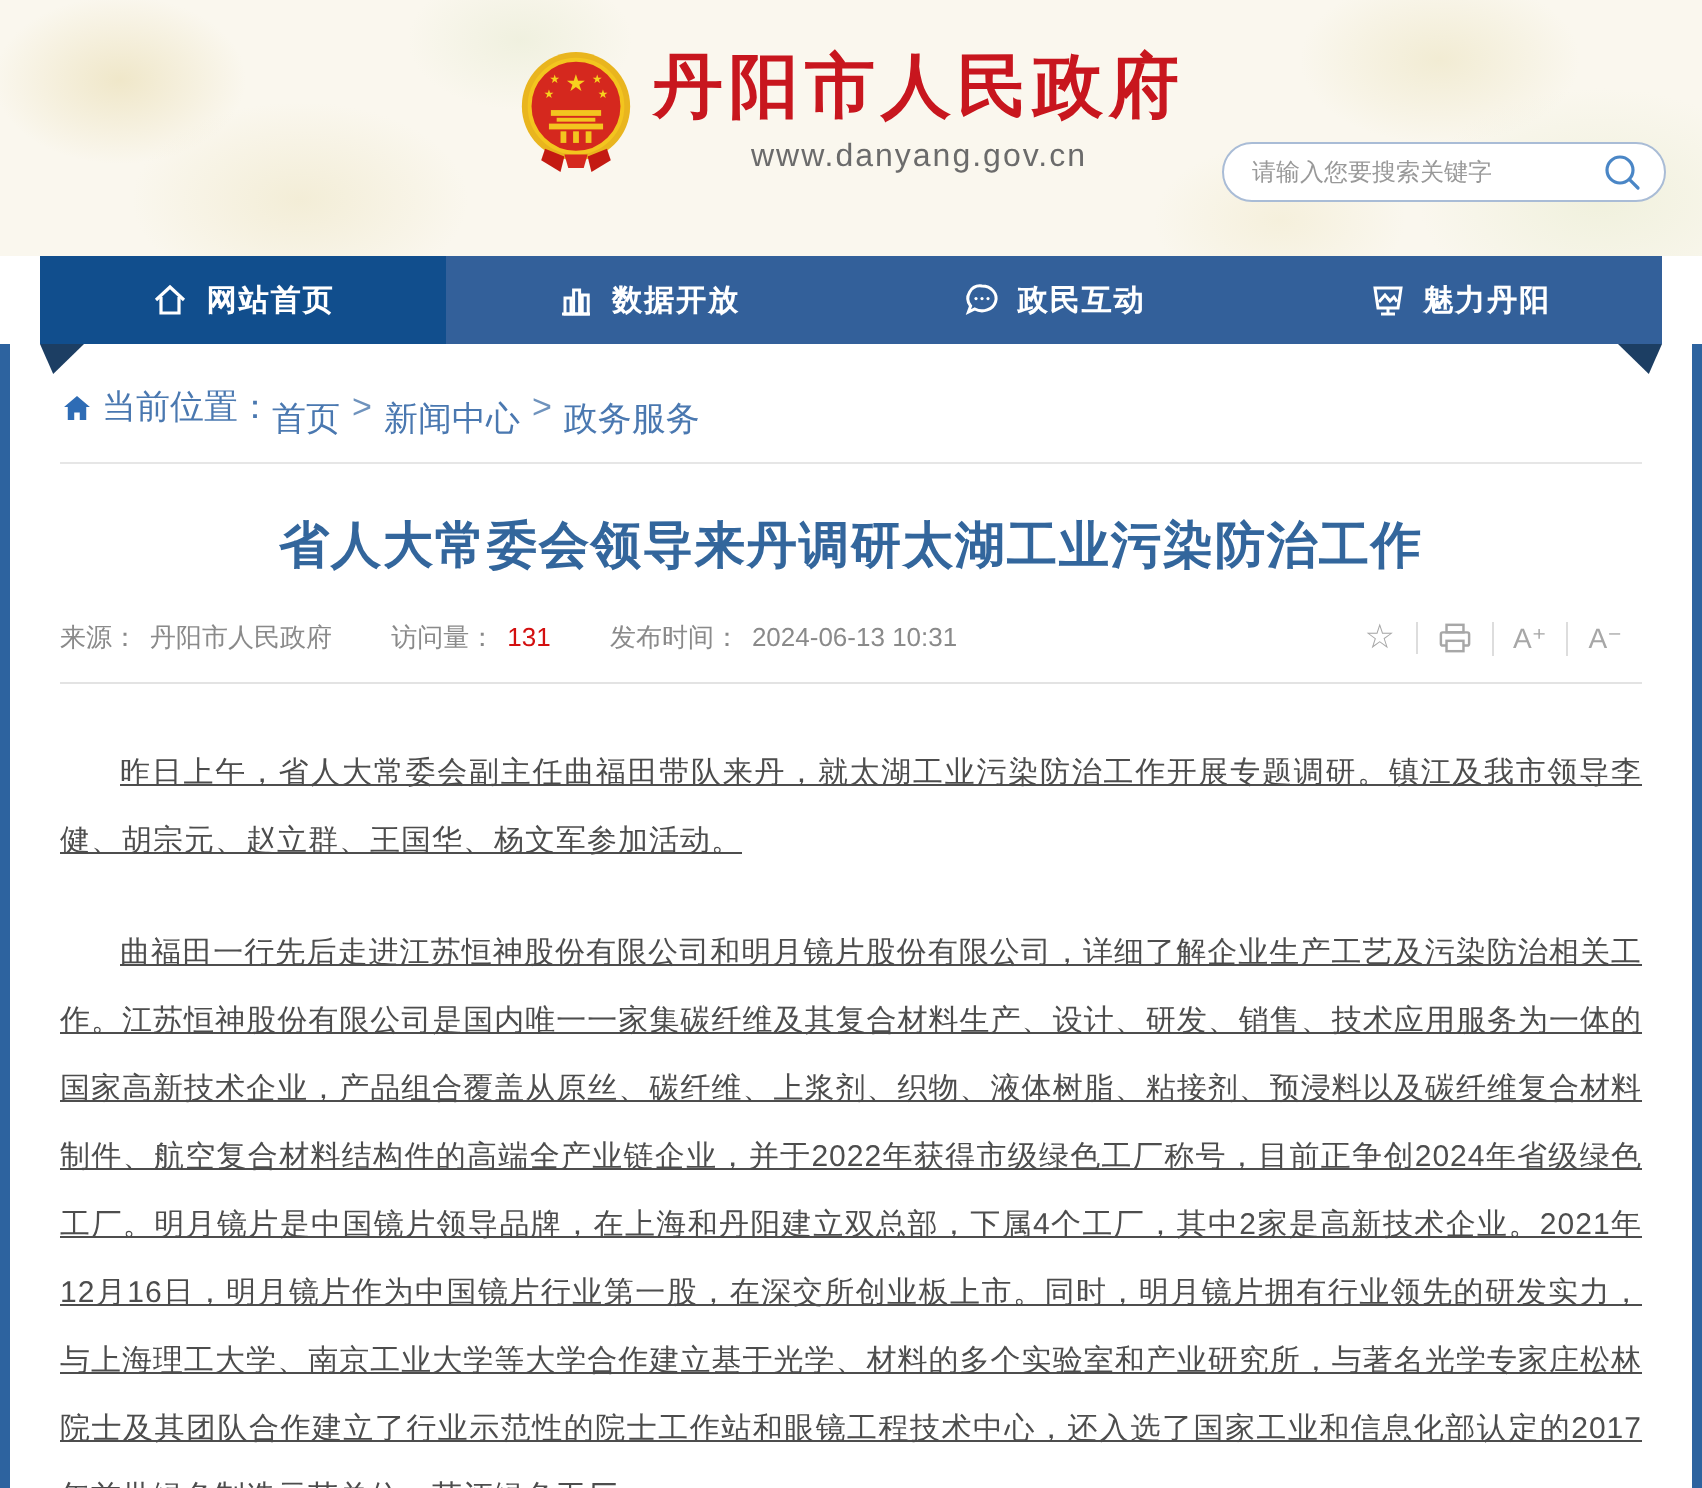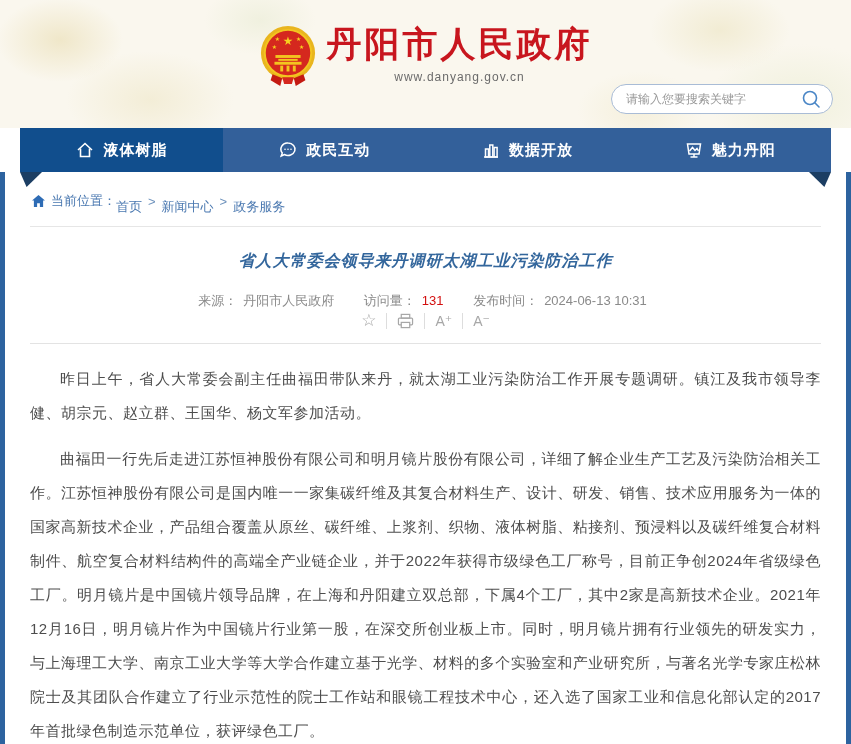--- a/index.html
+++ b/index.html
@@ -16,24 +16,24 @@
       radial-gradient(ellipse 100px 60px at 720px 30px, rgba(238,231,200,.7), rgba(238,231,200,0) 70%),
       radial-gradient(ellipse 130px 80px at 800px 100px, rgba(236,238,214,.7), rgba(236,238,214,0) 70%),
       radial-gradient(ellipse 80px 50px at 260px 20px, rgba(233,236,213,.6), rgba(233,236,213,0) 70%),
       radial-gradient(ellipse 90px 55px at 640px 110px, rgba(242,235,208,.6), rgba(242,235,208,0) 70%),
       #faf7ee;
   }
   .logo-wrap { position:absolute; left:0; right:0; top:24px; display:flex; justify-content:center; align-items:flex-start; }
   .emblem { width:58px; height:64px; margin-right:10px; }
   .site-text { text-align:center; }
   .site-name { font-size:35px; font-weight:bold; color:#c8161e; letter-spacing:3px; line-height:40px; }
-  .site-url { font-size:12px; color:#6b6b6b; margin-top:6px; letter-spacing:1px; }
+  .site-url { font-size:16px; color:#6b6b6b; margin-top:6px; letter-spacing:1px; }
 
   .search-box {
-    position:absolute; right:18px; top:84px; width:222px; height:30px;
+    position:absolute; right:18px; top:71px; width:222px; height:30px;
     background:#fff; border:1px solid #a9bcd6; border-radius:16px;
     display:flex; align-items:center; padding:0 10px 0 14px;
   }
   .search-input { flex:1; border:none; outline:none; font-size:12px; color:#555; background:transparent; }
   .search-input::placeholder { color:#999; }
   .search-btn { width:22px; height:22px; background:none; border:none; cursor:pointer; display:flex; align-items:center; justify-content:center; }
 
   
   .navbar {
     position:absolute; top:128px; left:20px; right:20px; height:44px;
@@ -49,49 +49,49 @@
   .fold-left  { left:0;  clip-path:polygon(0 0, 100% 0, 30% 100%); }
   .fold-right { right:0; clip-path:polygon(0 0, 100% 0, 70% 100%); }
 
   
   .content {
     position:absolute; top:172px; left:0; right:0; bottom:-40px;
     background:#fff; border-left:5px solid #2d639f; border-right:5px solid #2d639f;
     padding:0 25px; z-index:1;
   }
   .breadcrumb {
-    padding:14px 2px 10px 2px; font-size:13px; color:#4a78b0;
+    padding:14px 2px 10px 2px; font-size:17px; color:#4a78b0;
     border-bottom:1px solid #e6e6e6; display:flex; align-items:center;
   }
   .breadcrumb svg { margin-right:6px; }
   .crumb-link { color:#4a78b0; cursor:pointer;margin-top:12px; }
   .crumb-sep { margin:0 6px; color:#6f93bd; }
 
   .article-title {
-    margin-top:24px; text-align:center; font-size:16px; font-weight:bold;
-    color:#33669c; letter-spacing:1px;font-style:italic;
+    margin-top:24px; text-align:center; font-size:25px; font-weight:bold;
+    color:#33669c; letter-spacing:1px;
   }
   .meta-row {
     display:flex; justify-content:space-between; align-items:center;
     margin-top:20px; padding-bottom:12px; border-bottom:1px solid #e3e3e3;
-    font-size:13px; color:#8a8a8a;flex-direction:column;
+    font-size:13px; color:#8a8a8a;
   }
   .meta-left span { margin-right:6px; }
   .meta-gap { display:inline-block; width:14px; }
   .visits-num { color:#d30f0f; }
   .meta-tools { display:flex; align-items:center; color:#b0b0b0; font-size:15px; }
   .tool { padding:0 10px; cursor:pointer; display:flex; align-items:center; color:#a7a7a7; }
   .tool + .tool { border-left:1px solid #ddd; }
   .tool-star { font-size:17px; }
   .tool-font { font-size:14px; }
 
   .body-text { padding-top:6px; }
   .body-text p {
     font-size:15px; color:#4d4d4d; line-height:34px; text-indent:2em;
-    text-align:justify; margin-top:12px; letter-spacing:0.5px;
+    text-align:justify; margin-top:22px; letter-spacing:0.5px;text-decoration:underline;
   }
 </style>
 </head>
 <body>
 
 <div class="page">
 
   <div class="header-band">
     <div class="logo-wrap">
       <svg class="emblem" viewBox="0 0 60 66">
@@ -129,39 +129,39 @@
       </button>
     </div>
   </div>
 
   <div class="navbar">
     <div class="nav-item active">
       <svg width="20" height="20" viewBox="0 0 20 20" fill="none" stroke="#fff" stroke-width="1.6">
         <path d="M3 10 L10 3.5 L17 10"></path>
           <path d="M5.5 8.5 V16.5 H14.5 V8.5"></path>
       </svg>
-      <span>液体树脂</span>
+      <span>网站首页</span>
+    </div>
+    <div class="nav-item">
+      <svg width="20" height="20" viewBox="0 0 20 20" fill="none" stroke="#fff" stroke-width="1.5">
+        <line x1="3" y1="17" x2="17" y2="17"></line>
+          <rect x="4.5" y="9" width="3" height="8"></rect>
+          <rect x="8.8" y="5" width="3" height="12"></rect>
+          <rect x="13.1" y="7.5" width="3" height="9.5"></rect>
+      </svg>
+      <span>数据开放</span>
     </div>
     <div class="nav-item">
       <svg width="20" height="20" viewBox="0 0 20 20" fill="none" stroke="#fff" stroke-width="1.5">
         <path d="M10 3 a7 6.2 0 1 1 -3.6 11.5 L3.2 16 l1.1 -3 A6.2 6.2 0 0 1 10 3 Z"></path>
         <circle cx="7" cy="9.3" r="0.8" fill="#fff" stroke="none"></circle>
           <circle cx="10" cy="9.3" r="0.8" fill="#fff" stroke="none"></circle>
           <circle cx="13" cy="9.3" r="0.8" fill="#fff" stroke="none"></circle>
       </svg>
       <span>政民互动</span>
-    </div>
-    <div class="nav-item">
-      <svg width="20" height="20" viewBox="0 0 20 20" fill="none" stroke="#fff" stroke-width="1.5">
-        <line x1="3" y1="17" x2="17" y2="17"></line>
-          <rect x="4.5" y="9" width="3" height="8"></rect>
-          <rect x="8.8" y="5" width="3" height="12"></rect>
-          <rect x="13.1" y="7.5" width="3" height="9.5"></rect>
-      </svg>
-      <span>数据开放</span>
     </div>
     <div class="nav-item">
       <svg width="20" height="20" viewBox="0 0 20 20" fill="none" stroke="#fff" stroke-width="1.5">
         <path d="M3.5 4 h13 l-1.5 10 h-10 Z"></path>
           <path d="M5.5 11 l3 -3.5 l2.5 3 l2 -2 l1.5 2.3"></path>
           <line x1="10" y1="14" x2="10" y2="17"></line>
           <line x1="6.5" y1="17" x2="13.5" y2="17"></line>
       </svg>
       <span>魅力丹阳</span>
     </div>

